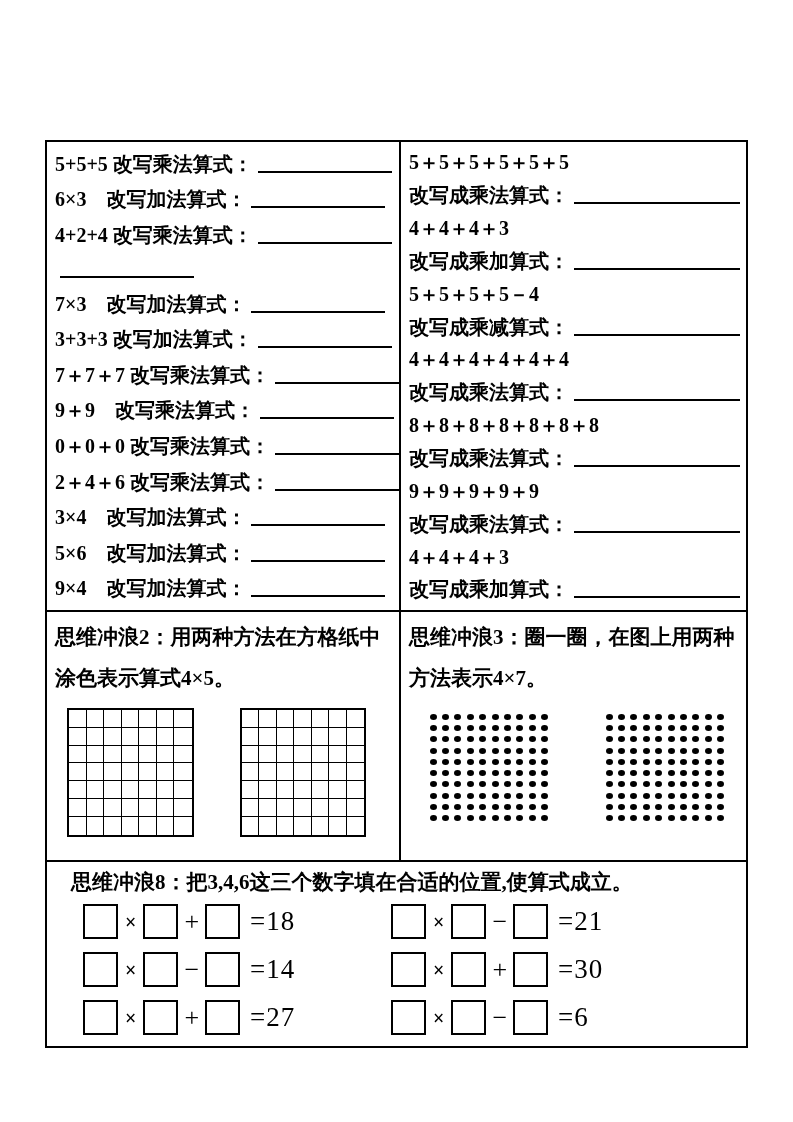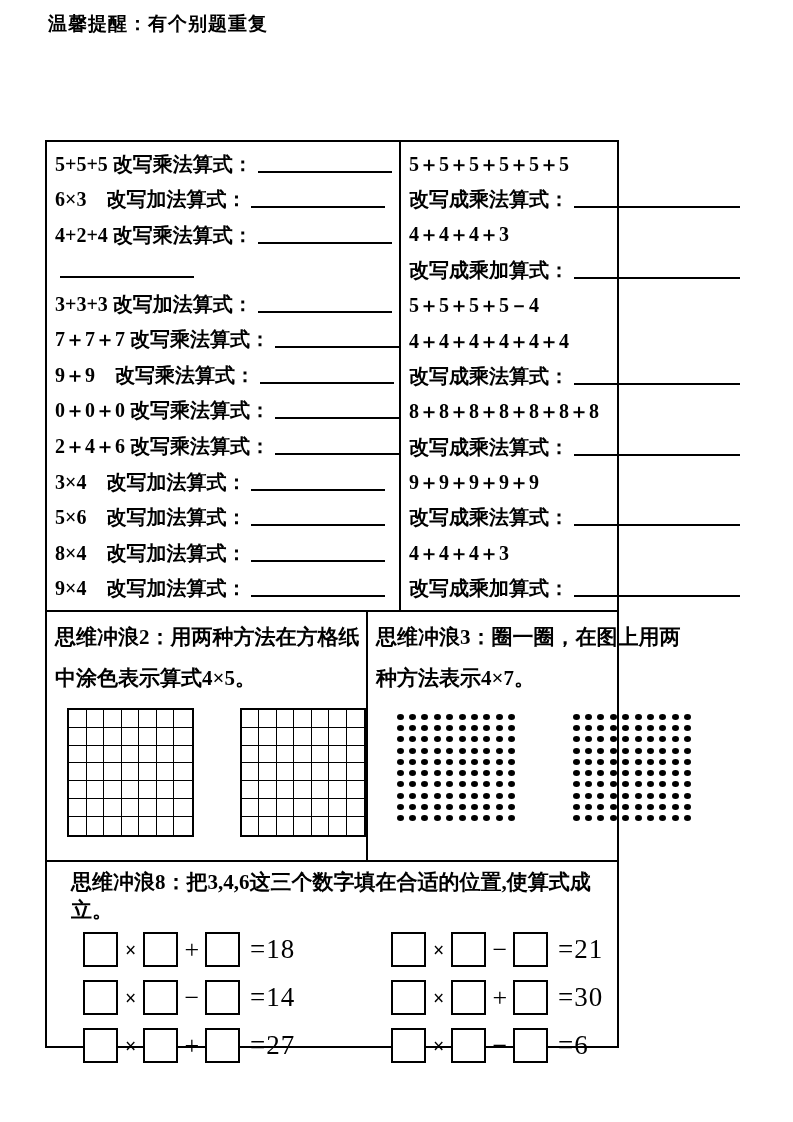--- a/index.html
+++ b/index.html
@@ -1,21 +1,21 @@
 <!DOCTYPE html>
 <html><head>
 <meta charset="utf-8">
 <style>
   html,body{margin:0;padding:0;background:#fff;}
   .page{position:relative;width:793px;height:1122px;background:#fff;color:#000;
         font-family:"Liberation Serif","DejaVu Serif",serif;overflow:hidden;}
   .reminder{position:absolute;left:48px;top:11px;font-size:19px;font-weight:bold;letter-spacing:1px;}
   .title{position:absolute;left:0;right:0;top:38px;margin:0;text-align:center;
          font-size:46px;font-weight:bold;letter-spacing:3px;}
-  .worksheet-table{position:absolute;left:45px;top:140px;width:574px;border:2px solid #000;box-sizing:border-box;}
+  .worksheet-table{position:absolute;left:45px;top:140px;width:703px;border:2px solid #000;box-sizing:border-box;}
   .trow{display:flex;border-bottom:2px solid #000;box-sizing:border-box;}
   .trow:last-child{border-bottom:none;}
   .cell{box-sizing:border-box;}
   .cell-left{width:354px;border-right:2px solid #000;}
   .cell-right{flex:1;}
   
   .row-exercises{height:470px;}
   .ex-col{display:flex;flex-direction:column;justify-content:space-around;height:100%;padding:4px 0;box-sizing:border-box;}
   .ex-row{display:flex;align-items:center;padding-left:8px;font-size:20px;font-weight:bold;white-space:nowrap;line-height:1;}
   .blank{display:inline-block;border-bottom:2px solid #000;height:16px;margin-left:5px;}
@@ -42,41 +42,44 @@
   .eq-row{display:flex;align-items:center;font-size:25px;line-height:1;}
   .eq-box{width:35px;height:35px;border:2px solid #000;box-sizing:border-box;background:#fff;}
   .eq-times{font-weight:bold;font-size:20px;margin:0 7px;}
   .eq-op{font-size:26px;margin:0 6px;}
   .eq-result{font-size:27px;margin-left:10px;letter-spacing:1px;}
 </style>
 </head>
 <body>
 
 <div class="page">
-  <div class="reminder">温馨提醒：有个别题重复</div>
 
   <div class="worksheet-table">
     <div class="trow row-exercises">
       <div class="cell cell-left ex-col ex-col-left" id="ex-left">
           <div class="ex-row">
             <span class="ex-text">5+5+5 改写乘法算式：</span>
             <span class="blank"></span>
           </div>
           <div class="ex-row">
             <span class="ex-text">6×3　改写加法算式：</span>
             <span class="blank"></span>
           </div>
           <div class="ex-row">
             <span class="ex-text">4+2+4 改写乘法算式：</span>
             <span class="blank"></span>
           </div>
           <div class="ex-row">
             <span class="blank"></span>
           </div>
           <div class="ex-row">
+            <span class="ex-text">7×3　改写加法算式：</span>
+            <span class="blank"></span>
+          </div>
+          <div class="ex-row">
             <span class="ex-text">3+3+3 改写加法算式：</span>
             <span class="blank"></span>
           </div>
           <div class="ex-row">
             <span class="ex-text">7＋7＋7 改写乘法算式：</span>
             <span class="blank"></span>
           </div>
           <div class="ex-row">
             <span class="ex-text">9＋9　改写乘法算式：</span>
             <span class="blank"></span>
@@ -88,24 +91,20 @@
           <div class="ex-row">
             <span class="ex-text">2＋4＋6 改写乘法算式：</span>
             <span class="blank"></span>
           </div>
           <div class="ex-row">
             <span class="ex-text">3×4　改写加法算式：</span>
             <span class="blank"></span>
           </div>
           <div class="ex-row">
             <span class="ex-text">5×6　改写加法算式：</span>
-            <span class="blank"></span>
-          </div>
-          <div class="ex-row">
-            <span class="ex-text">8×4　改写加法算式：</span>
             <span class="blank"></span>
           </div>
           <div class="ex-row">
             <span class="ex-text">9×4　改写加法算式：</span>
             <span class="blank"></span>
           </div>
         </div>
       <div class="cell cell-right ex-col ex-col-right" id="ex-right">
           <div class="ex-row">
             <span class="ex-text">5＋5＋5＋5＋5＋5</span>
@@ -116,20 +115,24 @@
           </div>
           <div class="ex-row">
             <span class="ex-text">4＋4＋4＋3</span>
           </div>
           <div class="ex-row">
             <span class="ex-text">改写成乘加算式：</span>
             <span class="blank"></span>
           </div>
           <div class="ex-row">
             <span class="ex-text">5＋5＋5＋5－4</span>
+          </div>
+          <div class="ex-row">
+            <span class="ex-text">改写成乘减算式：</span>
+            <span class="blank"></span>
           </div>
           <div class="ex-row">
             <span class="ex-text">4＋4＋4＋4＋4＋4</span>
           </div>
           <div class="ex-row">
             <span class="ex-text">改写成乘法算式：</span>
             <span class="blank"></span>
           </div>
           <div class="ex-row">
             <span class="ex-text">8＋8＋8＋8＋8＋8＋8</span>

